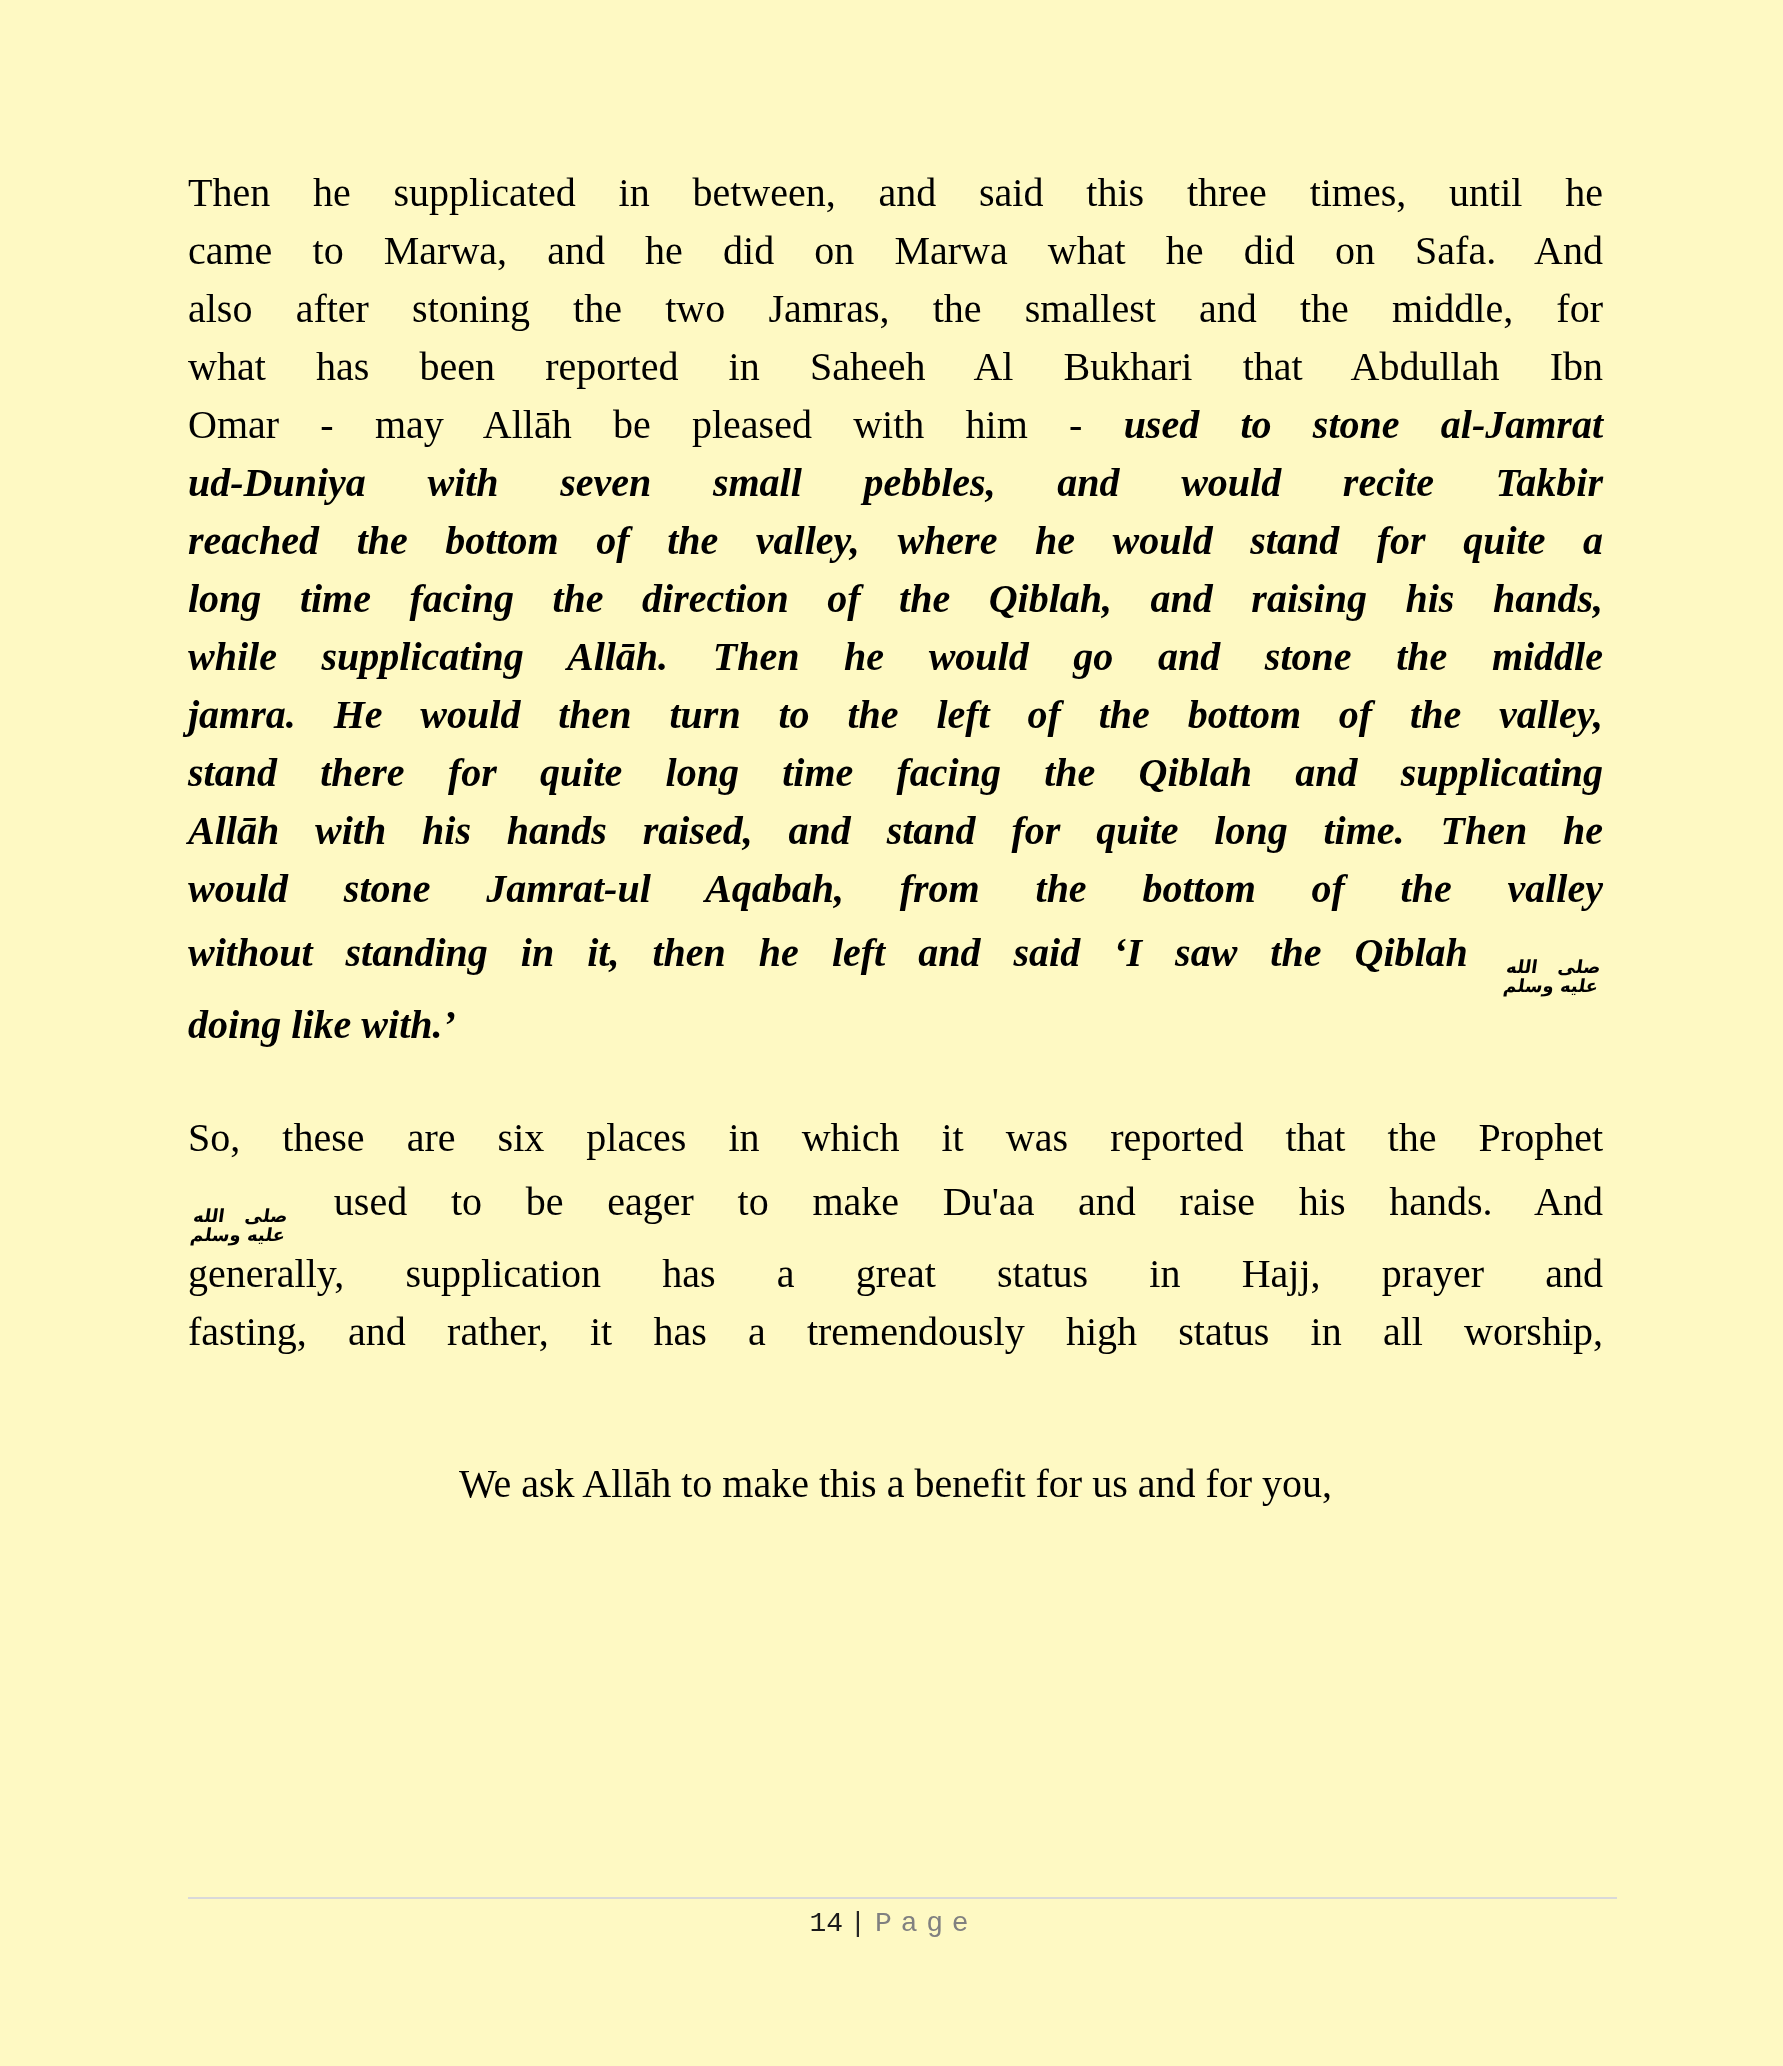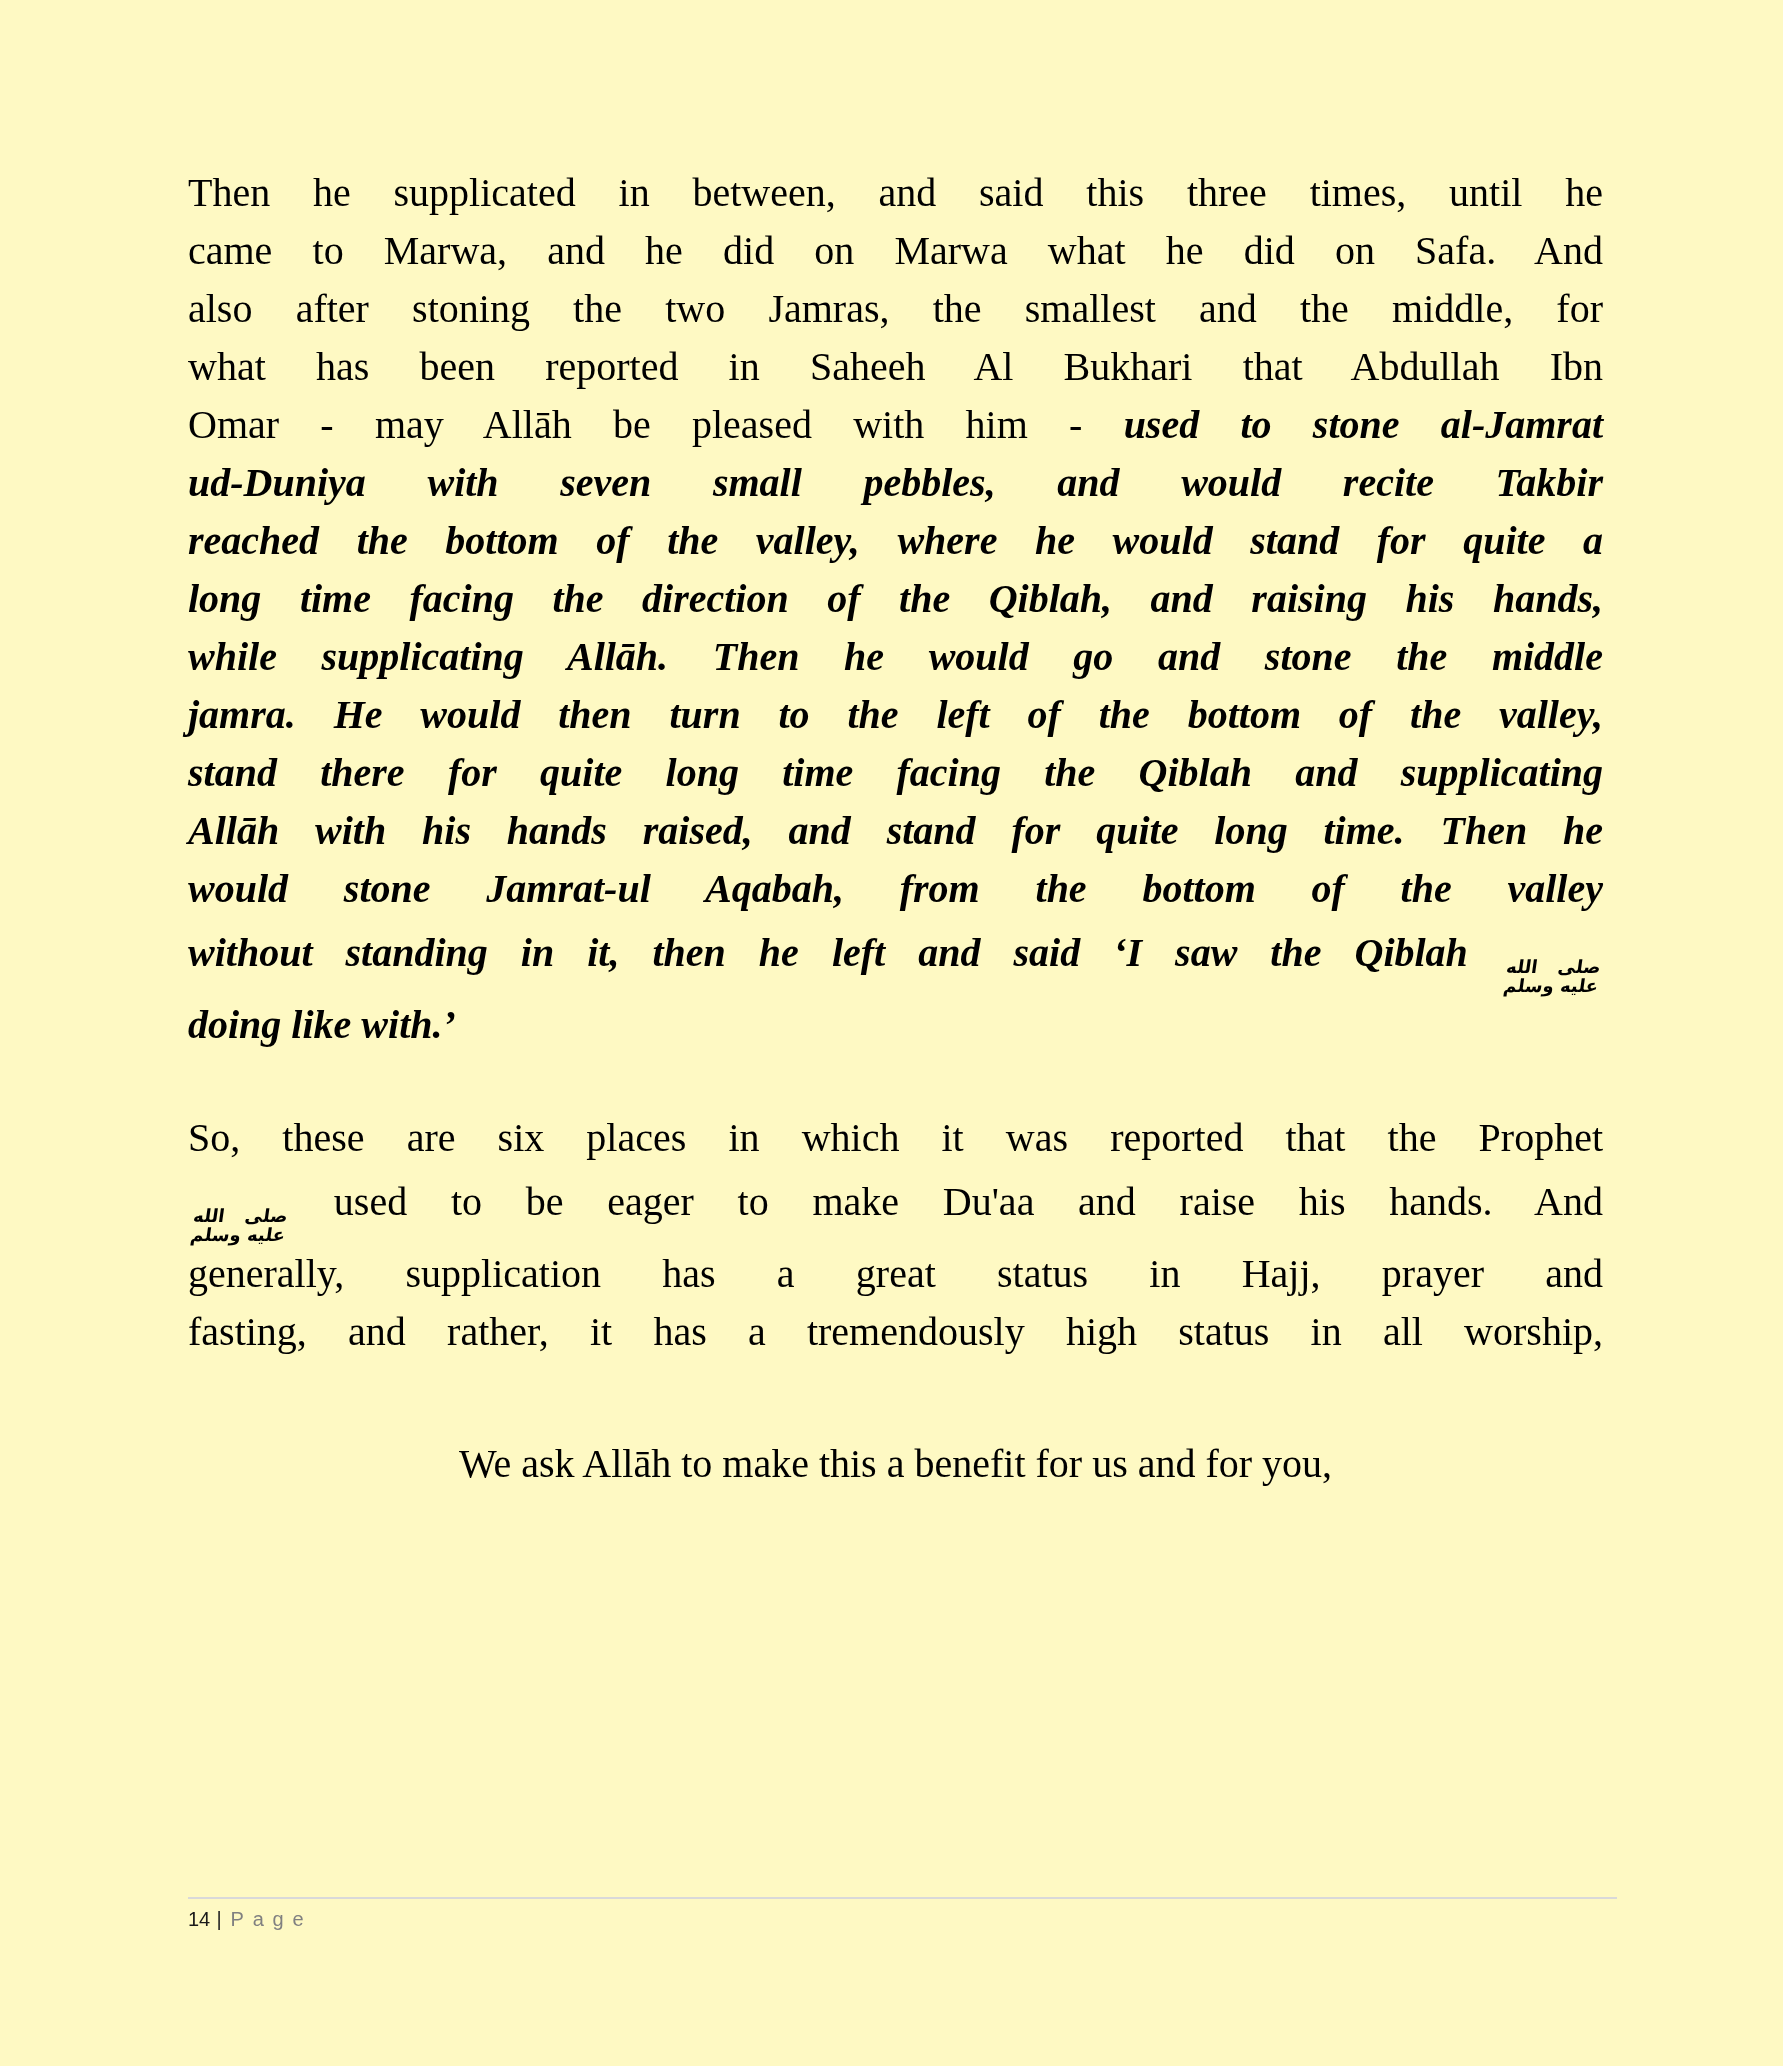--- a/index.html
+++ b/index.html
@@ -19,21 +19,21 @@
   .text-column {
     position: absolute;
     left: 188px;
     top: 164px;
     width: 1415px;
     font-size: 40px;
     line-height: 58px;
   }
   .para { margin: 0; }
   .para.p2 { margin-top: 55px; }
-  .para.p3 { margin-top: 74px; }
+  .para.p3 { margin-top: 94px; }
   .line {
     text-align: justify;
     text-align-last: justify;
     white-space: normal;
   }
   .line.last {
     text-align-last: auto;
   }
   .centered .line,
   .centered .line.last {
@@ -64,23 +64,23 @@
     left: 188px;
     top: 1897px;
     width: 1429px;
     border-top: 2.5px solid #d9d9d9;
   }
   .footer {
     position: absolute;
     left: 188px;
     top: 1908px;
     width: 1411px;
-    text-align: left;
-    font-family: Liberation Sans, sans-serif;
-    font-size: 20px;
+    text-align: center;
+    font-family: Liberation Mono, monospace;
+    font-size: 28px;
     color: #1a1a1a;
   }
   .footer .pnum { color: #1a1a1a; margin-right: 6.3px; }
   .footer .psep { color: #262626; margin-right: 8.8px; }
   .footer .pword { color: #808080; letter-spacing: 8.8px; }
 </style>
 </head>
 <body>
 
 <div class="page">

